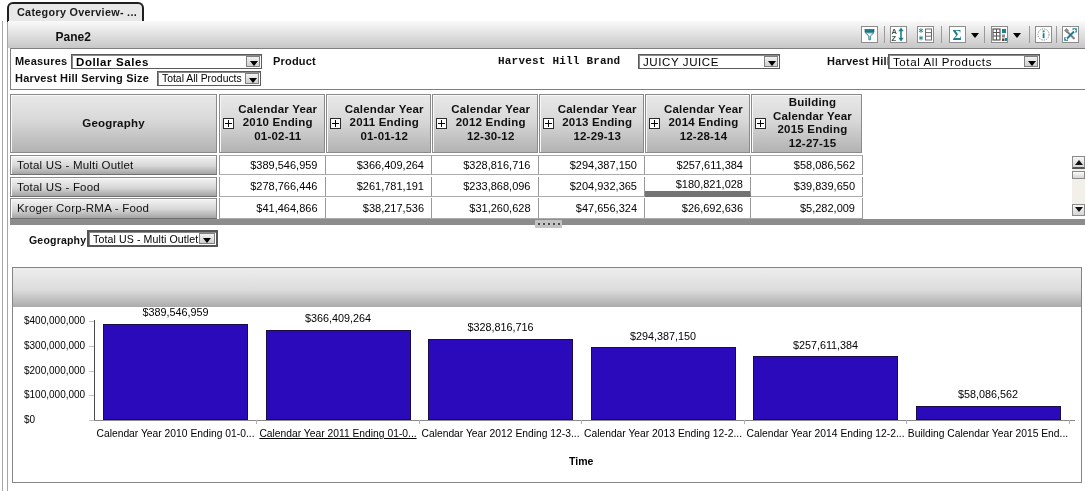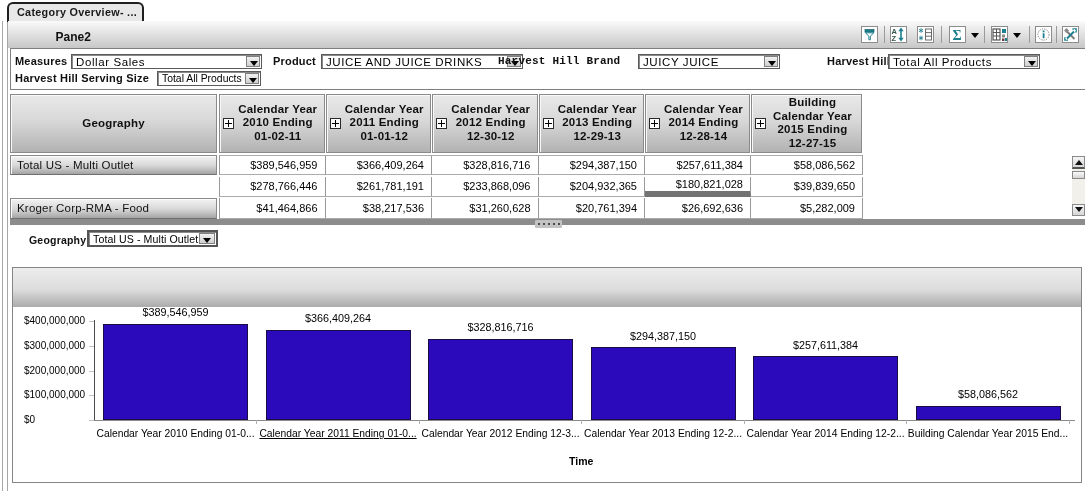--- a/index.html
+++ b/index.html
@@ -105,29 +105,25 @@
         <line x1="3.5" y1="4" x2="11.5" y2="12" stroke="#7d7d7d" stroke-width="2"></line>
         <polygon points="1,3.5 3.5,1 6,3.5 3.5,6" fill="#8a8a8a"></polygon>
         <line x1="4" y1="11.5" x2="11" y2="4.5" stroke="#1d7f8d" stroke-width="2"></line>
         <path d="M9.5 1.2 L13.8 1.2 L13.8 5.5 L11.8 5.5 L13 3.5 L11.5 2 L9.5 3.2 Z" fill="#1d7f8d"></path>
         <path d="M1.2 13.8 L1.2 10.2 L3 10.2 L2.2 11.8 L3.5 13 L5 12.2 L5 13.8 Z" fill="#1d7f8d"></path>
       </svg>
 </div>
 
 <div class="abs" style="left:10px;top:48px;width:1075px;height:42px;background:#fff;border:1px solid #7f7f7f;border-right:none;"></div>
 <div class="lbl" style="left:15px;top:55px;">Measures</div>
-<div class="dd" style="left:71px;top:54px;width:191px;height:15px;">
+<div class="dd" style="left:71px;top:54px;width:191px;height:15px;font-weight:bold;">
       <div class="txt">Dollar Sales</div>
       <div class="btn"></div>
     </div>
 <div class="lbl" style="left:273px;top:55px;">Product</div>
-<div class="dd" style="left:321px;top:54px;width:202px;height:15px;">
-      <div class="txt">JUICE AND JUICE DRINKS</div>
-      <div class="btn"></div>
-    </div>
 <div class="lbl" style="left:498px;top:55px;font-family:Liberation Mono, monospace;">Harvest Hill Brand</div>
 <div class="dd" style="left:638px;top:54px;width:142px;height:15px;">
       <div class="txt">JUICY JUICE</div>
       <div class="btn"></div>
     </div>
 <div class="lbl" style="left:787px;top:55px;margin-left:40px;">Harvest Hill Type</div>
 <div class="dd" style="left:888px;top:54px;width:152px;height:15px;">
       <div class="txt">Total All Products</div>
       <div class="btn"></div>
     </div>
@@ -157,31 +153,32 @@
     <div class="hcell" style="left:751px;top:93.5px;width:111px;height:59px;"></div>
     <div class="hdrtxt" style="left:767px;top:96px;width:91px;">Building<br>Calendar Year<br>2015 Ending<br>12-27-15</div>
     <div class="plus" style="left:755px;top:117.5px;"></div>
     <div class="rcell" style="left:10px;top:155px;width:207px;height:20px;">Total US - Multi Outlet</div>
     <div class="dcell" style="left:219px;top:155px;width:106.5px;height:20px;border-left:1px solid #999999;border-bottom:1px solid #ababab;border-top:1px solid #ababab">$389,546,959</div>
     <div class="dcell" style="left:325.5px;top:155px;width:106.5px;height:20px;border-left:none;border-bottom:1px solid #ababab;border-top:1px solid #ababab">$366,409,264</div>
     <div class="dcell" style="left:432px;top:155px;width:106.5px;height:20px;border-left:none;border-bottom:1px solid #ababab;border-top:1px solid #ababab">$328,816,716</div>
     <div class="dcell" style="left:538.5px;top:155px;width:106.5px;height:20px;border-left:none;border-bottom:1px solid #ababab;border-top:1px solid #ababab">$294,387,150</div>
     <div class="dcell" style="left:645px;top:155px;width:106px;height:20px;border-left:none;border-bottom:1px solid #ababab;border-top:1px solid #ababab">$257,611,384</div>
     <div class="dcell" style="left:751px;top:155px;width:112px;height:20px;border-left:none;border-bottom:1px solid #ababab;border-top:1px solid #ababab">$58,086,562</div>
+    <div class="rcell" style="left:10px;top:176.5px;width:207px;height:20px;">Total US - Food</div>
     <div class="dcell" style="left:219px;top:176.5px;width:106.5px;height:20px;border-left:1px solid #999999;border-bottom:1px solid #ababab;border-top:none">$278,766,446</div>
     <div class="dcell" style="left:325.5px;top:176.5px;width:106.5px;height:20px;border-left:none;border-bottom:1px solid #ababab;border-top:none">$261,781,191</div>
     <div class="dcell" style="left:432px;top:176.5px;width:106.5px;height:20px;border-left:none;border-bottom:1px solid #ababab;border-top:none">$233,868,096</div>
     <div class="dcell" style="left:538.5px;top:176.5px;width:106.5px;height:20px;border-left:none;border-bottom:1px solid #ababab;border-top:none">$204,932,365</div>
     <div class="dcell" style="left:645px;top:176.5px;width:106px;height:20px;border-left:none;border-bottom:6px solid #737373;border-top:none">$180,821,028</div>
     <div class="dcell" style="left:751px;top:176.5px;width:112px;height:20px;border-left:none;border-bottom:1px solid #ababab;border-top:none">$39,839,650</div>
     <div class="rcell" style="left:10px;top:198px;width:207px;height:20.5px;">Kroger Corp-RMA - Food</div>
     <div class="dcell" style="left:219px;top:198px;width:106.5px;height:20.5px;border-left:1px solid #999999;border-bottom:1px solid #ababab;border-top:none">$41,464,866</div>
     <div class="dcell" style="left:325.5px;top:198px;width:106.5px;height:20.5px;border-left:none;border-bottom:1px solid #ababab;border-top:none">$38,217,536</div>
     <div class="dcell" style="left:432px;top:198px;width:106.5px;height:20.5px;border-left:none;border-bottom:1px solid #ababab;border-top:none">$31,260,628</div>
-    <div class="dcell" style="left:538.5px;top:198px;width:106.5px;height:20.5px;border-left:none;border-bottom:1px solid #ababab;border-top:none">$20,761,394</div>
+    <div class="dcell" style="left:538.5px;top:198px;width:106.5px;height:20.5px;border-left:none;border-bottom:1px solid #ababab;border-top:none">$47,656,324</div>
     <div class="dcell" style="left:645px;top:198px;width:106px;height:20.5px;border-left:none;border-bottom:1px solid #ababab;border-top:none">$26,692,636</div>
     <div class="dcell" style="left:751px;top:198px;width:112px;height:20.5px;border-left:none;border-bottom:1px solid #ababab;border-top:none">$5,282,009</div>
 
 <div class="abs" style="left:1072px;top:156px;width:13px;height:60px;background:#f1f0ea;">
  <div class="abs" style="left:0;top:0;width:13px;height:13px;background:linear-gradient(#f6f6f6,#d6d6d6);border:1px solid #8a8a8a;border-bottom:2px solid #555;"></div>
  <div class="abs" style="left:2.5px;top:4px;width:0;height:0;border-left:4px solid transparent;border-right:4px solid transparent;border-bottom:5px solid #111;"></div>
  <div class="abs" style="left:0;top:15px;width:13px;height:8px;background:linear-gradient(#fbfbfb,#d5d5d5);border:1px solid #8a8a8a;"></div>
  <div class="abs" style="left:0;top:48px;width:13px;height:12px;background:linear-gradient(#f6f6f6,#d6d6d6);border:1px solid #8a8a8a;"></div>
  <div class="abs" style="left:2.5px;top:51px;width:0;height:0;border-left:4px solid transparent;border-right:4px solid transparent;border-top:5px solid #111;"></div>
 </div>

